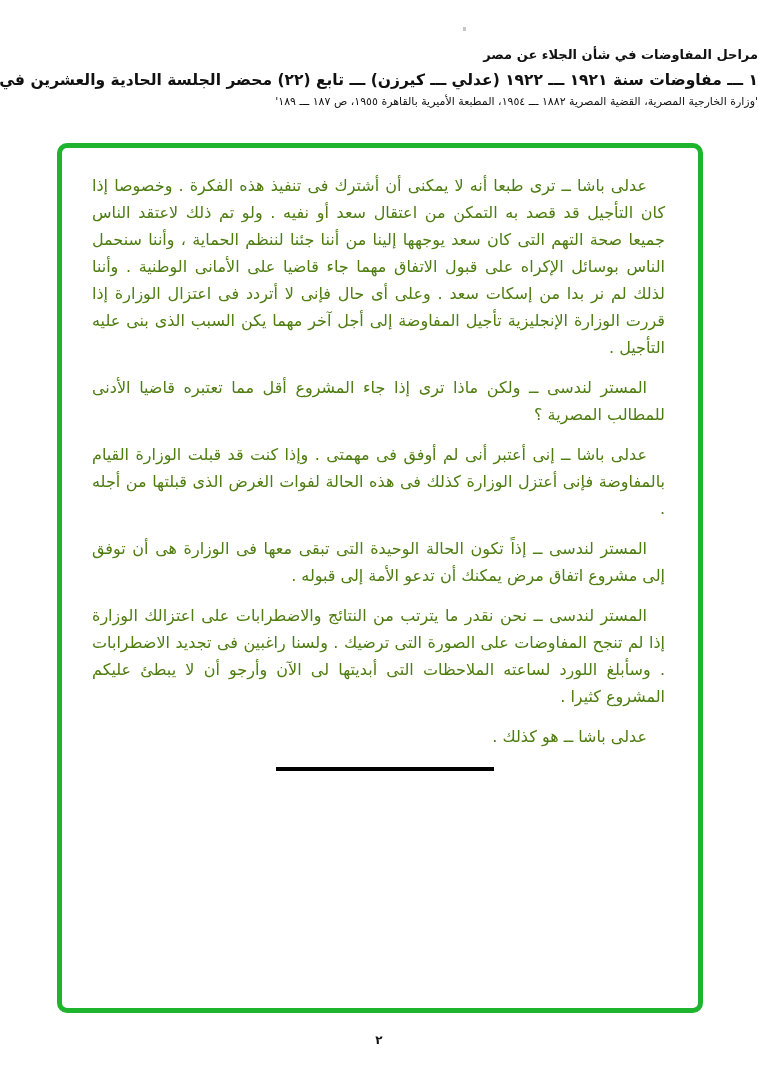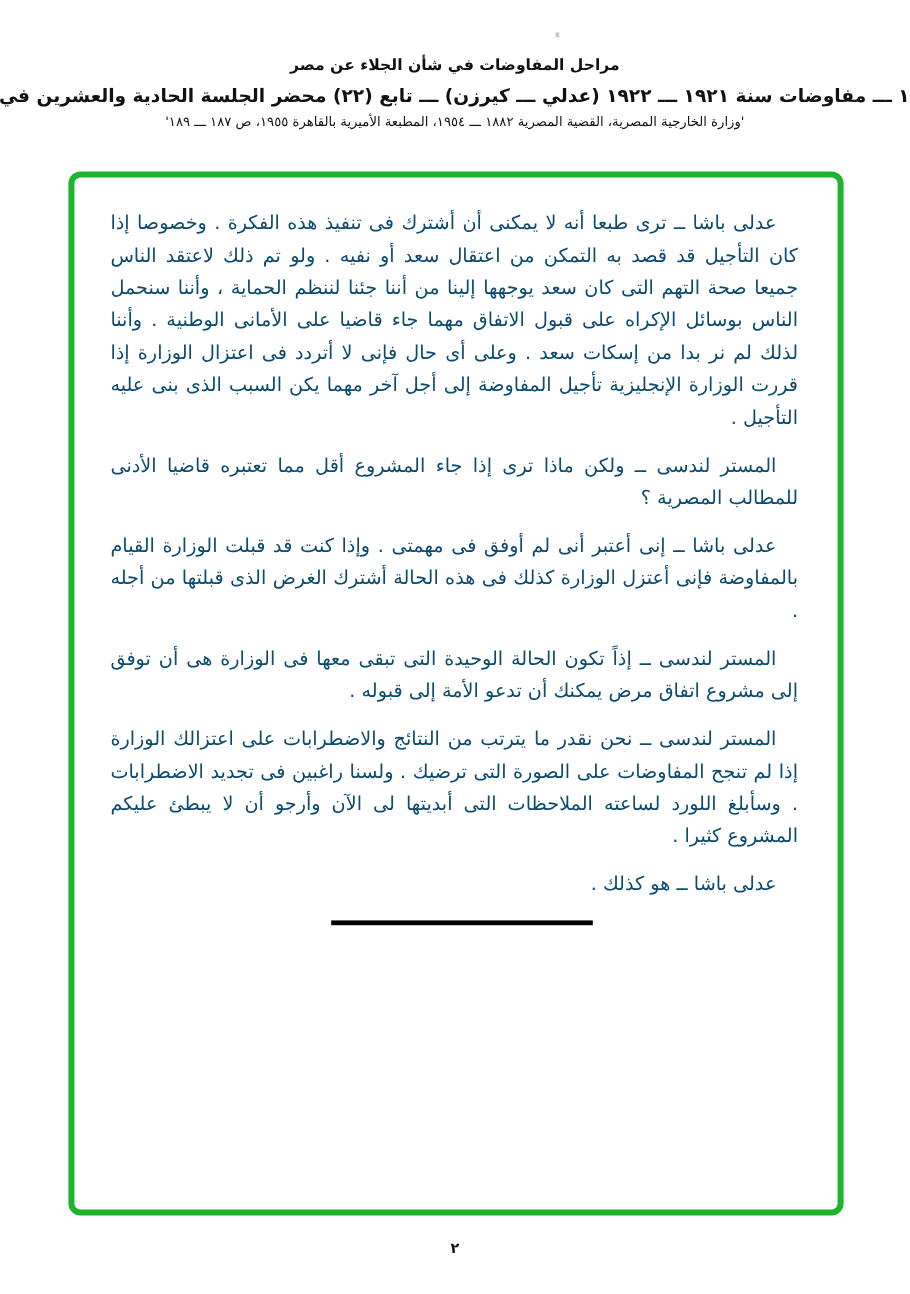--- a/index.html
+++ b/index.html
@@ -10,21 +10,20 @@
     position: relative;
     font-family: "DejaVu Sans", sans-serif;
     color: #111111;
     overflow: hidden;
   }
   .page { width: 758px; height: 1078px; position: relative; }
 
   
   .header {
     direction: rtl;
-    text-align: center;
     padding-top: 46px;
   }
   .doc-title {
     font-size: 13px;
     font-weight: bold;
     line-height: 18px;
     letter-spacing: 0.2px;
   }
   .doc-subtitle {
     font-size: 15.5px;
@@ -51,21 +50,21 @@
     border-radius: 10px;
     padding: 24px 33px 0 30px;
     direction: rtl;
   }
   .para {
     font-size: 16px;
     line-height: 27px;
     text-align: justify;
     text-indent: 18px;
     margin-bottom: 13px;
-    color: #0c4a6e;
+    color: #4d7c0f;
   }
   .end-rule {
     width: 218px;
     height: 4px;
     background: #000000;
     margin: 17px auto 0 auto;
     transform: translateX(6px); 
   }
 
   
@@ -99,21 +98,21 @@
     <div class="doc-title">مراحل المفاوضات في شأن الجلاء عن مصر</div>
     <div class="doc-subtitle">١ ـــ مفاوضات سنة ١٩٢١ ـــ ١٩٢٢ (عدلي ـــ كيرزن) ـــ تابع (٢٢) محضر الجلسة الحادية والعشرين في ٤ نوفمبر</div>
     <div class="doc-source">'وزارة الخارجية المصرية، القضية المصرية ١٨٨٢ ـــ ١٩٥٤، المطبعة الأميرية بالقاهرة ١٩٥٥، ص ١٨٧ ـــ ١٨٩'</div>
   </div>
 
   <div class="speck"></div>
 
   <div class="highlight-box" style="border-color: rgb(30, 180, 45);">
     <p class="para">عدلى باشا ــ ترى طبعا أنه لا يمكنى أن أشترك فى تنفيذ هذه الفكرة . وخصوصا إذا كان التأجيل قد قصد به التمكن من اعتقال سعد أو نفيه . ولو تم ذلك لاعتقد الناس جميعا صحة التهم التى كان سعد يوجهها إلينا من أننا جئنا لننظم الحماية ، وأننا سنحمل الناس بوسائل الإكراه على قبول الاتفاق مهما جاء قاضيا على الأمانى الوطنية . وأننا لذلك لم نر بدا من إسكات سعد . وعلى أى حال فإنى لا أتردد فى اعتزال الوزارة إذا قررت الوزارة الإنجليزية تأجيل المفاوضة إلى أجل آخر مهما يكن السبب الذى بنى عليه التأجيل .</p>
     <p class="para">المستر لندسى ــ ولكن ماذا ترى إذا جاء المشروع أقل مما تعتبره قاضيا الأدنى للمطالب المصرية ؟</p>
-    <p class="para">عدلى باشا ــ إنى أعتبر أنى لم أوفق فى مهمتى . وإذا كنت قد قبلت الوزارة القيام بالمفاوضة فإنى أعتزل الوزارة كذلك فى هذه الحالة أشترك الغرض الذى قبلتها من أجله .</p>
+    <p class="para">عدلى باشا ــ إنى أعتبر أنى لم أوفق فى مهمتى . وإذا كنت قد قبلت الوزارة القيام بالمفاوضة فإنى أعتزل الوزارة كذلك فى هذه الحالة لفوات الغرض الذى قبلتها من أجله .</p>
     <p class="para">المستر لندسى ــ إذاً تكون الحالة الوحيدة التى تبقى معها فى الوزارة هى أن توفق إلى مشروع اتفاق مرض يمكنك أن تدعو الأمة إلى قبوله .</p>
     <p class="para">المستر لندسى ــ نحن نقدر ما يترتب من النتائج والاضطرابات على اعتزالك الوزارة إذا لم تنجح المفاوضات على الصورة التى ترضيك . ولسنا راغبين فى تجديد الاضطرابات . وسأبلغ اللورد لساعته الملاحظات التى أبديتها لى الآن وأرجو أن لا يبطئ عليكم المشروع كثيرا .</p>
     <p class="para">عدلى باشا ــ هو كذلك .</p>
     <div class="end-rule"></div>
   </div>
 
   <div class="page-number">٢</div>
 
 </div>
 

